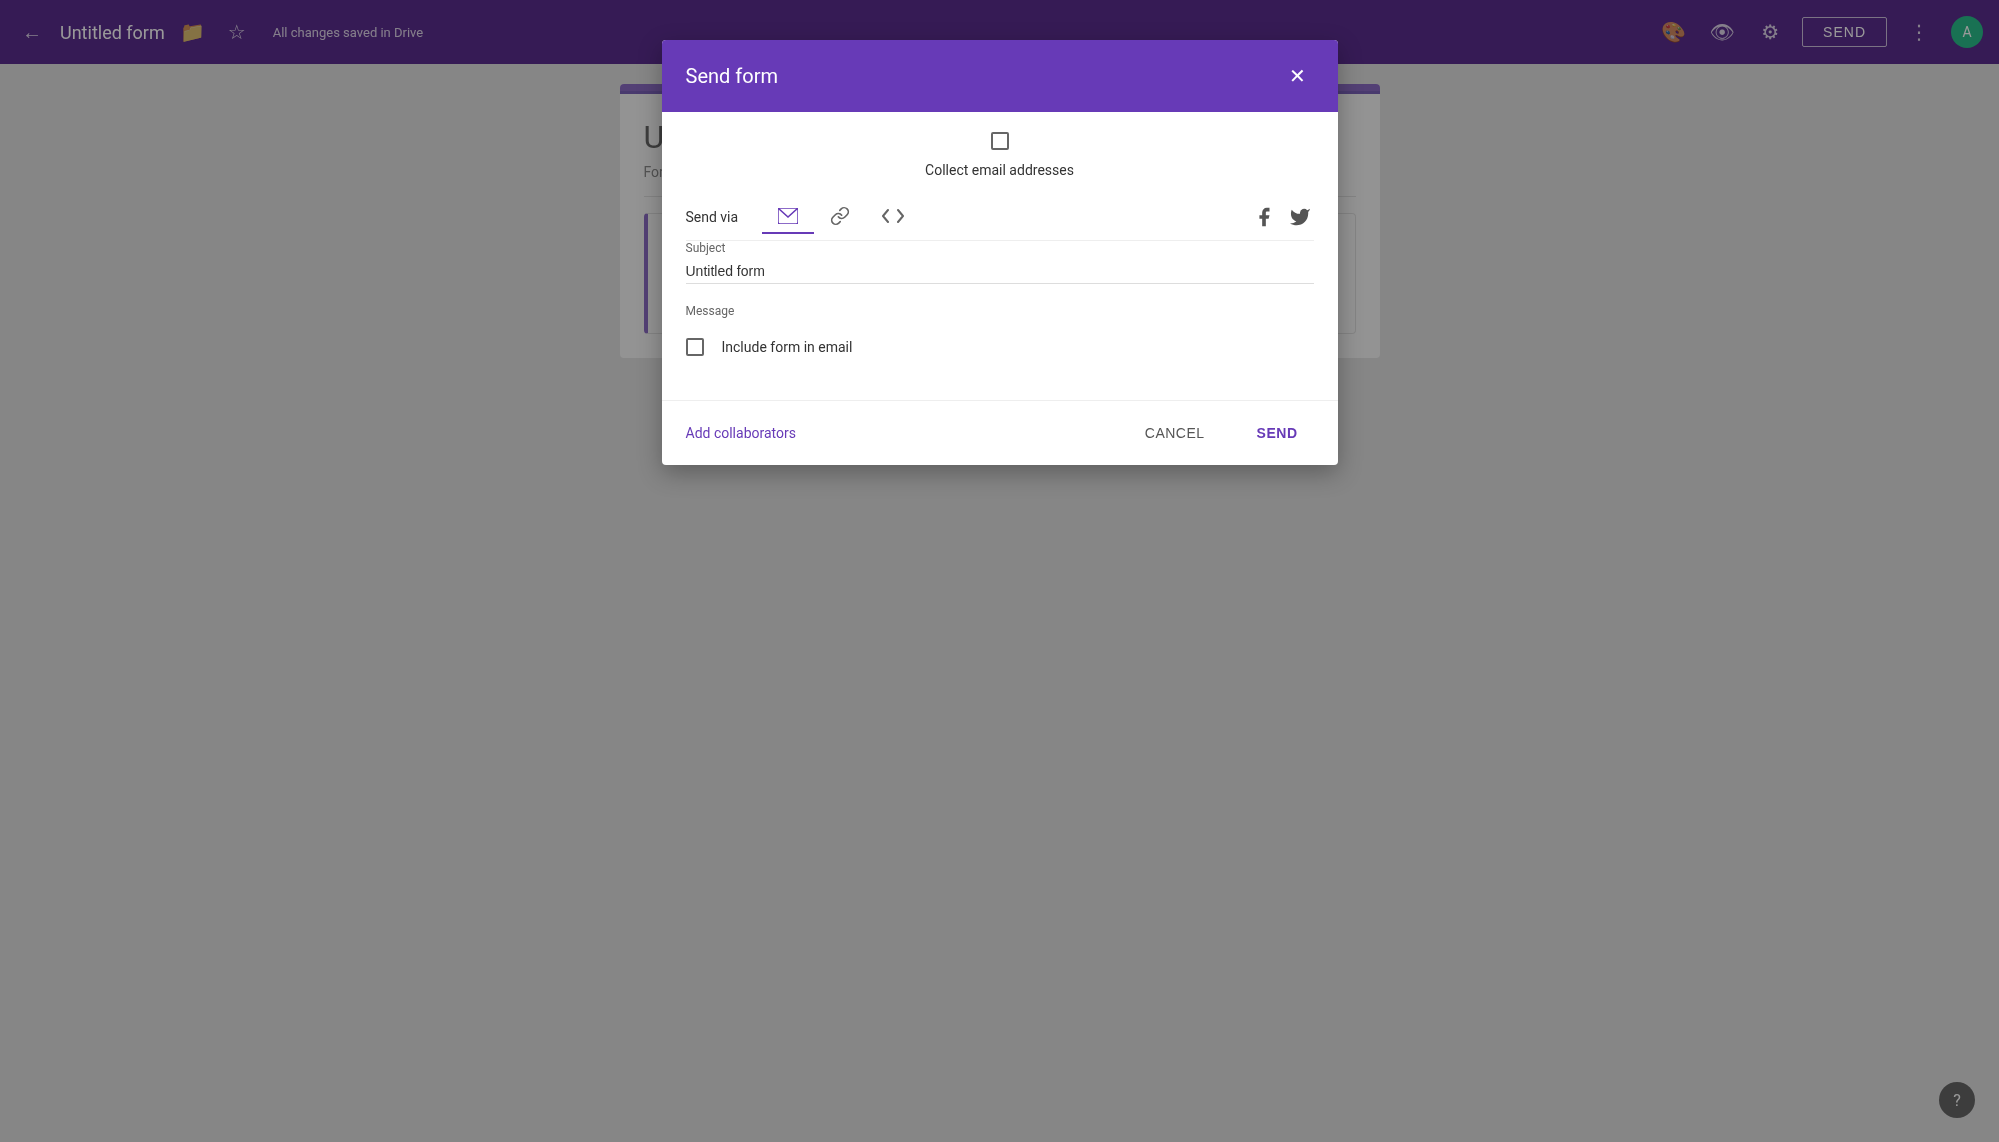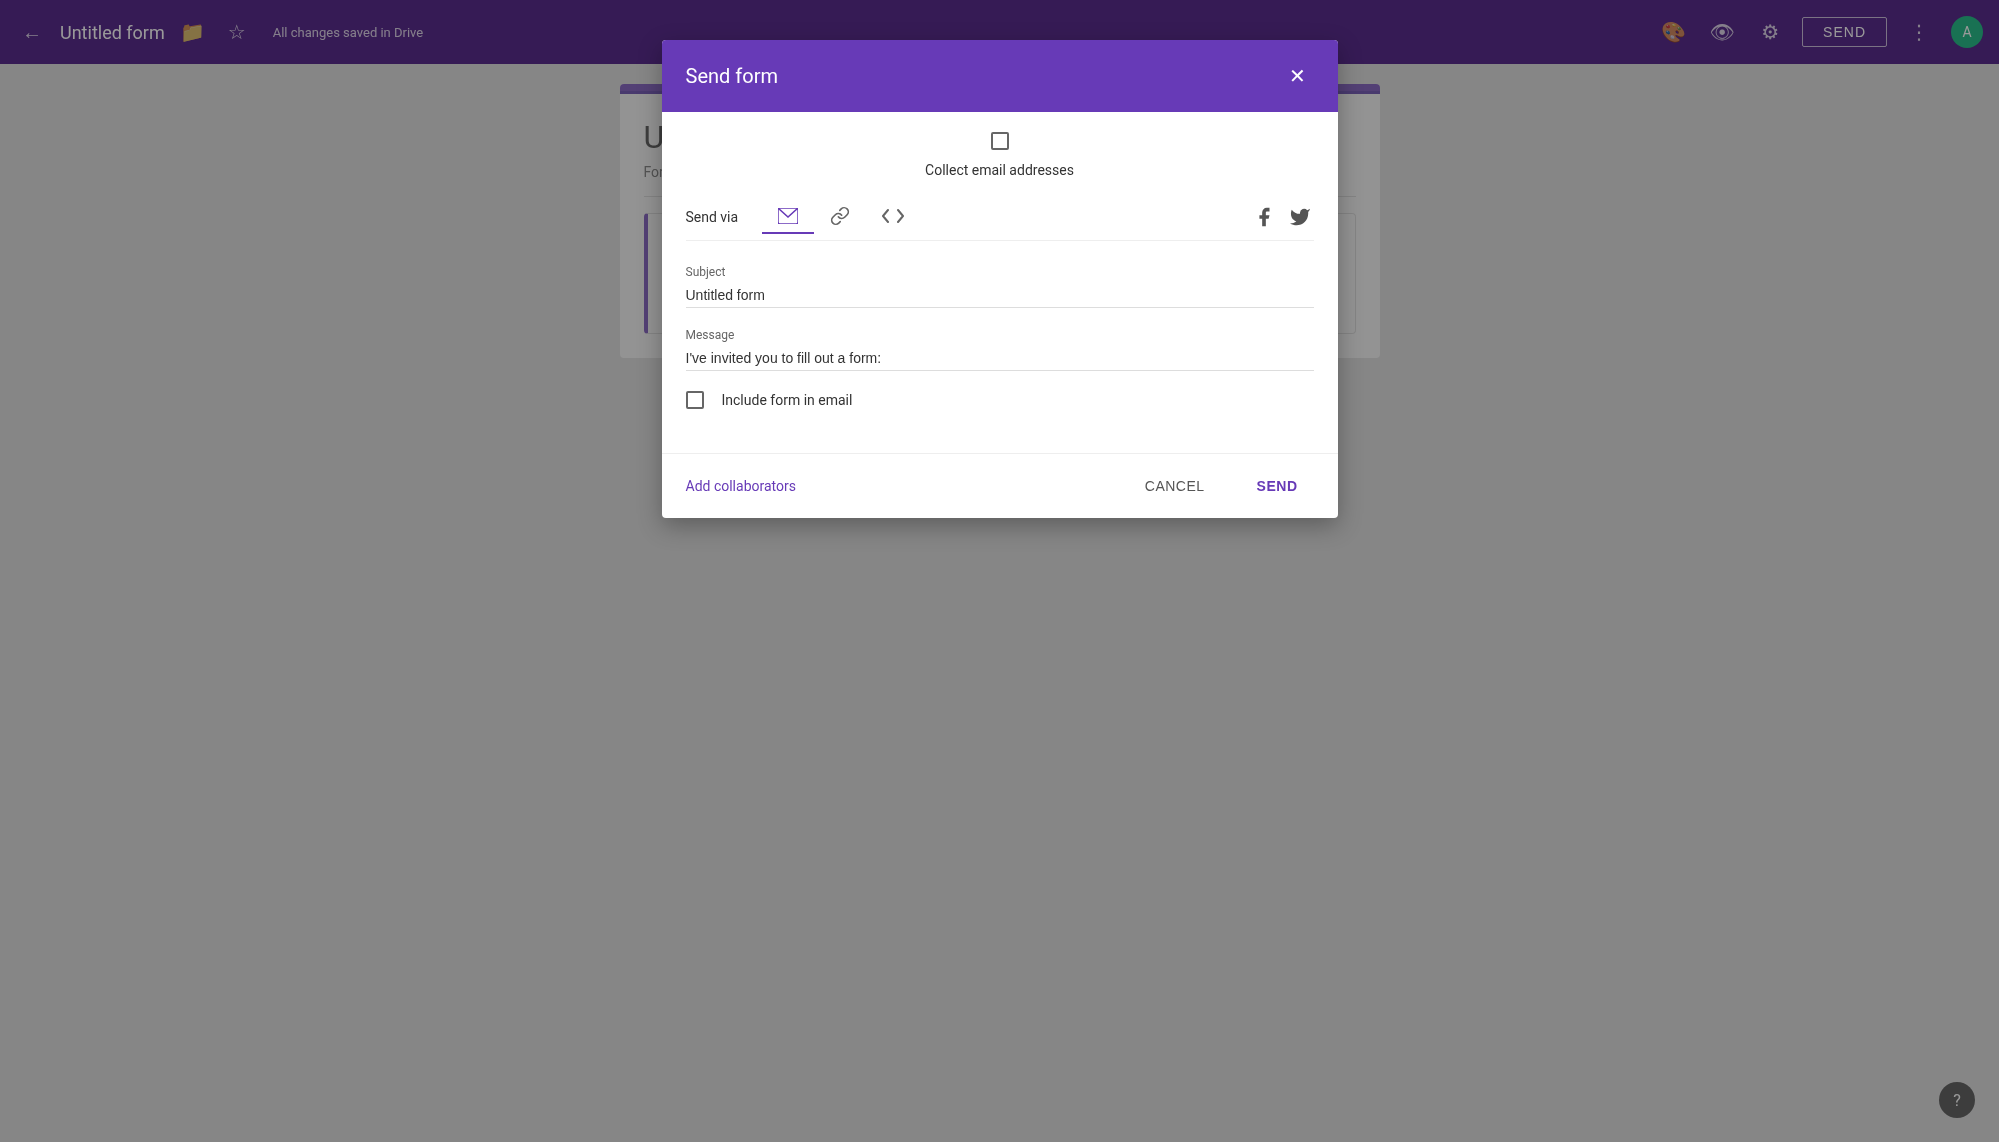--- a/index.html
+++ b/index.html
@@ -216,21 +216,20 @@
     .checkbox-label {
       font-size: 14px;
       color: #333;
     }
 
     
     .send-via-row {
       display: flex;
       align-items: center;
       gap: 0;
-      margin-bottom: 24px;
       border-bottom: 1px solid #eee;
       padding-bottom: 4px;
     }
     .send-via-label {
       font-size: 14px;
       color: #333;
       margin-right: 24px;
       white-space: nowrap;
     }
     .send-via-tabs {
@@ -461,21 +460,20 @@
 
 
 
       <div class="field-group">
         <div class="field-label">Subject</div>
         <input class="field-input" type="text" value="Untitled form" style="">
       </div>
 
       <div class="field-group">
         <div class="field-label">Message</div>
-        <input class="field-input" type="text" value="I've invited you to fill out a form:" style="">
       </div>
 
       <div class="include-form-row">
         <div class="checkbox"></div>
         <span class="checkbox-label">Include form in email</span>
       </div>
     </div>
 
     <div class="dialog-footer">
       <a class="add-collaborators-link">Add collaborators</a>

